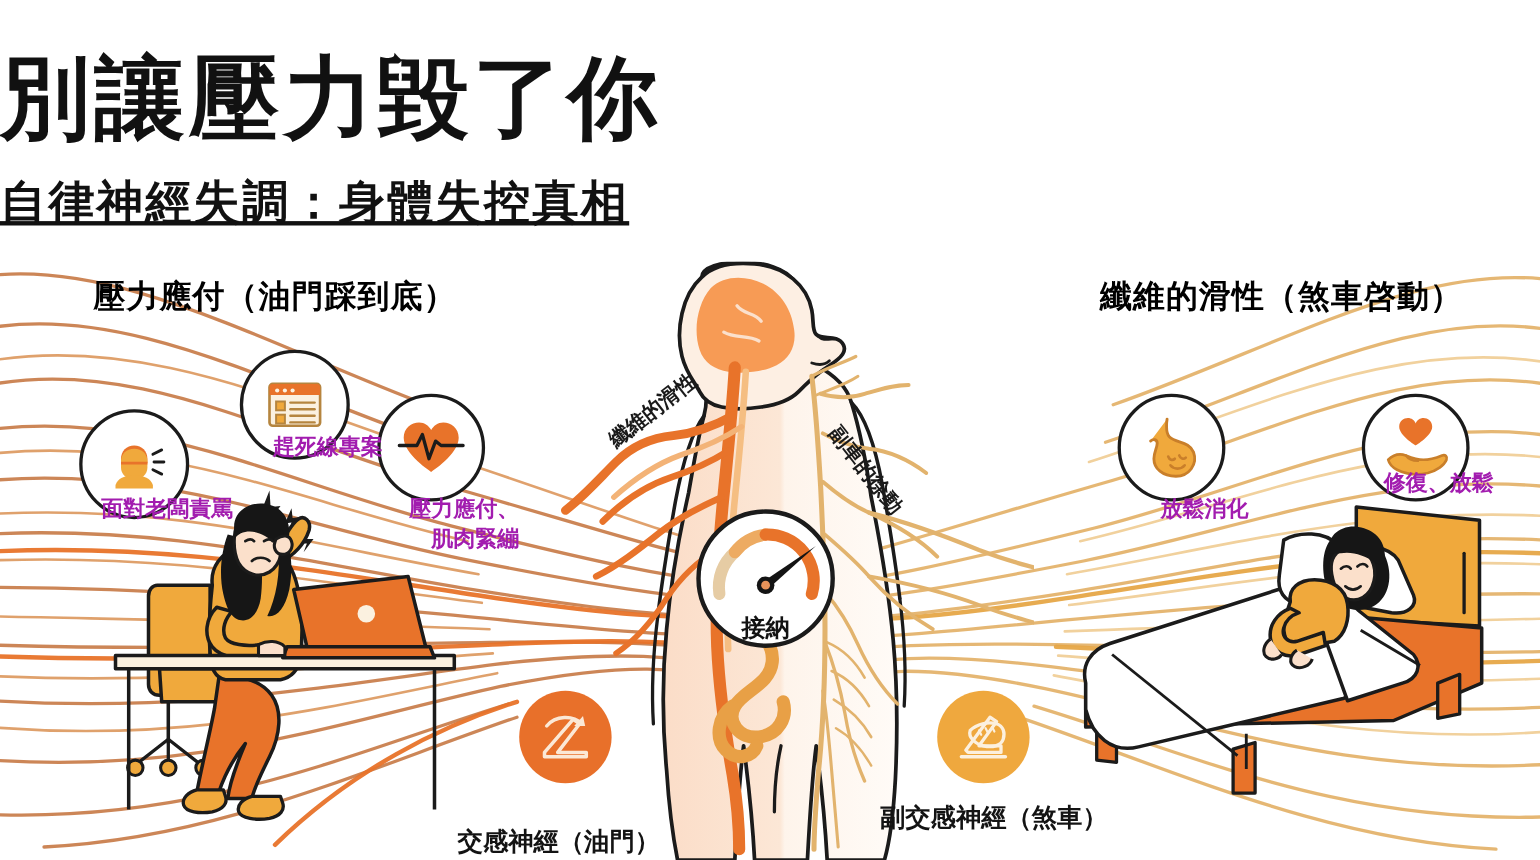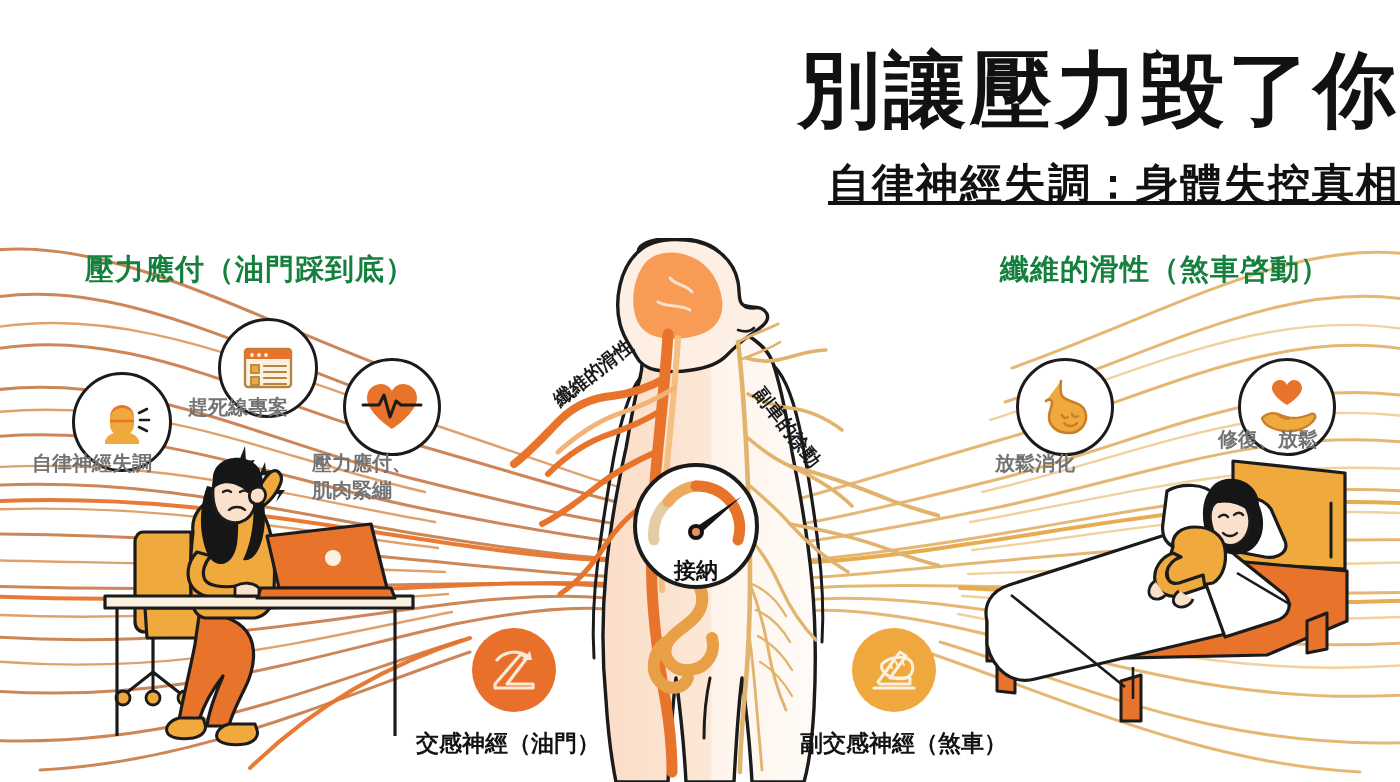--- a/index.html
+++ b/index.html
@@ -9,44 +9,44 @@
     font-family:"Liberation Sans","DejaVu Sans",sans-serif;
     overflow:hidden;position:relative;
   }
   #stage{position:relative;width:1400px;height:782px;overflow:hidden;background:#fff;}
 
   
   #waves{position:absolute;left:0;top:0;width:1400px;height:782px;}
 
   
   .title{
-    position:absolute;left:0;right:0;text-align:right;
+    position:absolute;left:0;right:0;text-align:left;
     color:#111111;font-weight:bold;letter-spacing:2px;
     white-space:nowrap;
   }
   #main-title{top:44px;font-size:82px;line-height:92px;letter-spacing:4px;}
   #sub-title{top:158px;font-size:42px;line-height:52px;letter-spacing:2px;text-decoration:underline;}
 
   .section-head{
-    position:absolute;font-size:29px;font-weight:bold;color:#15803d;
+    position:absolute;font-size:29px;font-weight:bold;color:#000000;
     white-space:nowrap;letter-spacing:1px;
   }
   #head-left{left:85px;top:250px;}
   #head-right{left:1000px;top:250px;}
 
   
   .bubble{
     position:absolute;border-radius:50%;background:#ffffff;
     border:3px solid #1b1b1b;box-sizing:border-box;
     display:flex;align-items:center;justify-content:center;
     z-index:6;
   }
   .bub-label{
-    position:absolute;text-align:left;font-size:20px;font-weight:bold;
-    color:#737373;line-height:27px;white-space:pre-line;z-index:7;
+    position:absolute;text-align:right;font-size:20px;font-weight:bold;
+    color:#a21caf;line-height:27px;white-space:pre-line;z-index:7;
   }
 
   
   .pedal{
     position:absolute;border-radius:50%;
     display:flex;align-items:center;justify-content:center;z-index:6;
   }
   .pedal-label{
     position:absolute;font-size:23px;font-weight:bold;color:#131313;
     white-space:nowrap;z-index:7;
@@ -254,21 +254,21 @@
       <path d="M19,28 C19,22 24,17 31,17 C38,17 43,22 43,28 L43,34 C43,40 38,45 31,45 C24,45 19,40 19,34 Z" fill="#F0A93C"></path>
       <path d="M19,30 L43,30" stroke="#E8732A" stroke-width="2.5" fill="none"></path>
       <path d="M14,50 C16,44 22,41 31,41 C40,41 46,44 48,50 L48,53 L14,53 Z" fill="#F0A93C"></path>
       <g stroke="#1B1B1B" stroke-width="2.6" stroke-linecap="round" fill="none">
         <path d="M48,22 L56,18"></path>
           <path d="M49,29 L58,29"></path>
           <path d="M48,36 L56,40"></path>
       </g>
     </svg>
   </div>
-  <div class="bub-label" style="left:32px;top:450px;width:180px;">自律神經失調</div>
+  <div class="bub-label" style="left:32px;top:450px;width:180px;">面對老闆責罵</div>
 
   <div class="bubble" style="left:218px;top:318px;width:100px;height:100px;">
     <svg width="58" height="58" viewBox="0 0 58 58">
       <rect x="6" y="10" width="46" height="38" rx="3" fill="#FBF1E0" stroke="#B5853F" stroke-width="2.4"></rect>
       <path d="M6,13 a3,3 0 0 1 3,-3 h40 a3,3 0 0 1 3,3 v7 h-46 Z" fill="#E8732A"></path>
       <circle cx="13" cy="16" r="1.9" fill="#FBF1E0"></circle>
       <circle cx="20" cy="16" r="1.9" fill="#FBF1E0"></circle>
       <circle cx="27" cy="16" r="1.9" fill="#FBF1E0"></circle>
       <rect x="12" y="26" width="8" height="8" fill="#F0A93C" stroke="#B5853F" stroke-width="1.8"></rect>
       <rect x="12" y="38" width="8" height="8" fill="#F0A93C" stroke="#B5853F" stroke-width="1.8"></rect>
@@ -421,21 +421,21 @@
     <path d="M204,146 C198,150 196,158 202,161 C208,164 216,160 218,154" fill="#FBE0CB" stroke="#1B1B1B" stroke-width="2.8" stroke-linejoin="round"></path>
   </svg>
 
   <div class="pedal" style="left:472px;top:628px;width:84px;height:84px;background:#E8702A;">
     <svg width="54" height="48" viewBox="0 0 54 48">
       <path d="M8,42 L46,42 L46,38 L20,38 L40,12 L34,8 L8,38 Z" fill="none" stroke="#FBE8D6" stroke-width="3.2" stroke-linejoin="round"></path>
       <path d="M10,14 C18,4 34,4 42,12" fill="none" stroke="#FBE8D6" stroke-width="3.2" stroke-linecap="round"></path>
       <path d="M43,5 L45,14 L35,14 Z" fill="#FBE8D6"></path>
     </svg>
   </div>
-  <div class="pedal-label" style="left:416px;top:728px;">交感神經（油門）</div>
+  <div class="pedal-label" style="left:416px;top:750px;">交感神經（油門）</div>
 
   <div class="pedal" style="left:852px;top:628px;width:84px;height:84px;background:#EFA83E;">
     <svg width="56" height="48" viewBox="0 0 56 48">
       <path d="M8,42 L48,42" stroke="#FCF0DE" stroke-width="3.2" stroke-linecap="round" fill="none"></path>
       <path d="M14,38 L44,38 L44,32 L24,32 L40,10 L34,6 L12,36 Z" fill="none" stroke="#FCF0DE" stroke-width="3" stroke-linejoin="round"></path>
       <path d="M16,18 C22,12 32,10 40,12 C46,14 48,20 46,26 C44,32 36,34 28,32 C20,30 14,24 16,18 Z" fill="none" stroke="#FCF0DE" stroke-width="3" stroke-linejoin="round"></path>
       <g stroke="#FCF0DE" stroke-width="2" stroke-linecap="round">
         <path d="M24,18 L26,22"></path>
           <path d="M30,16 L32,20"></path>
           <path d="M36,15 L38,19"></path>

